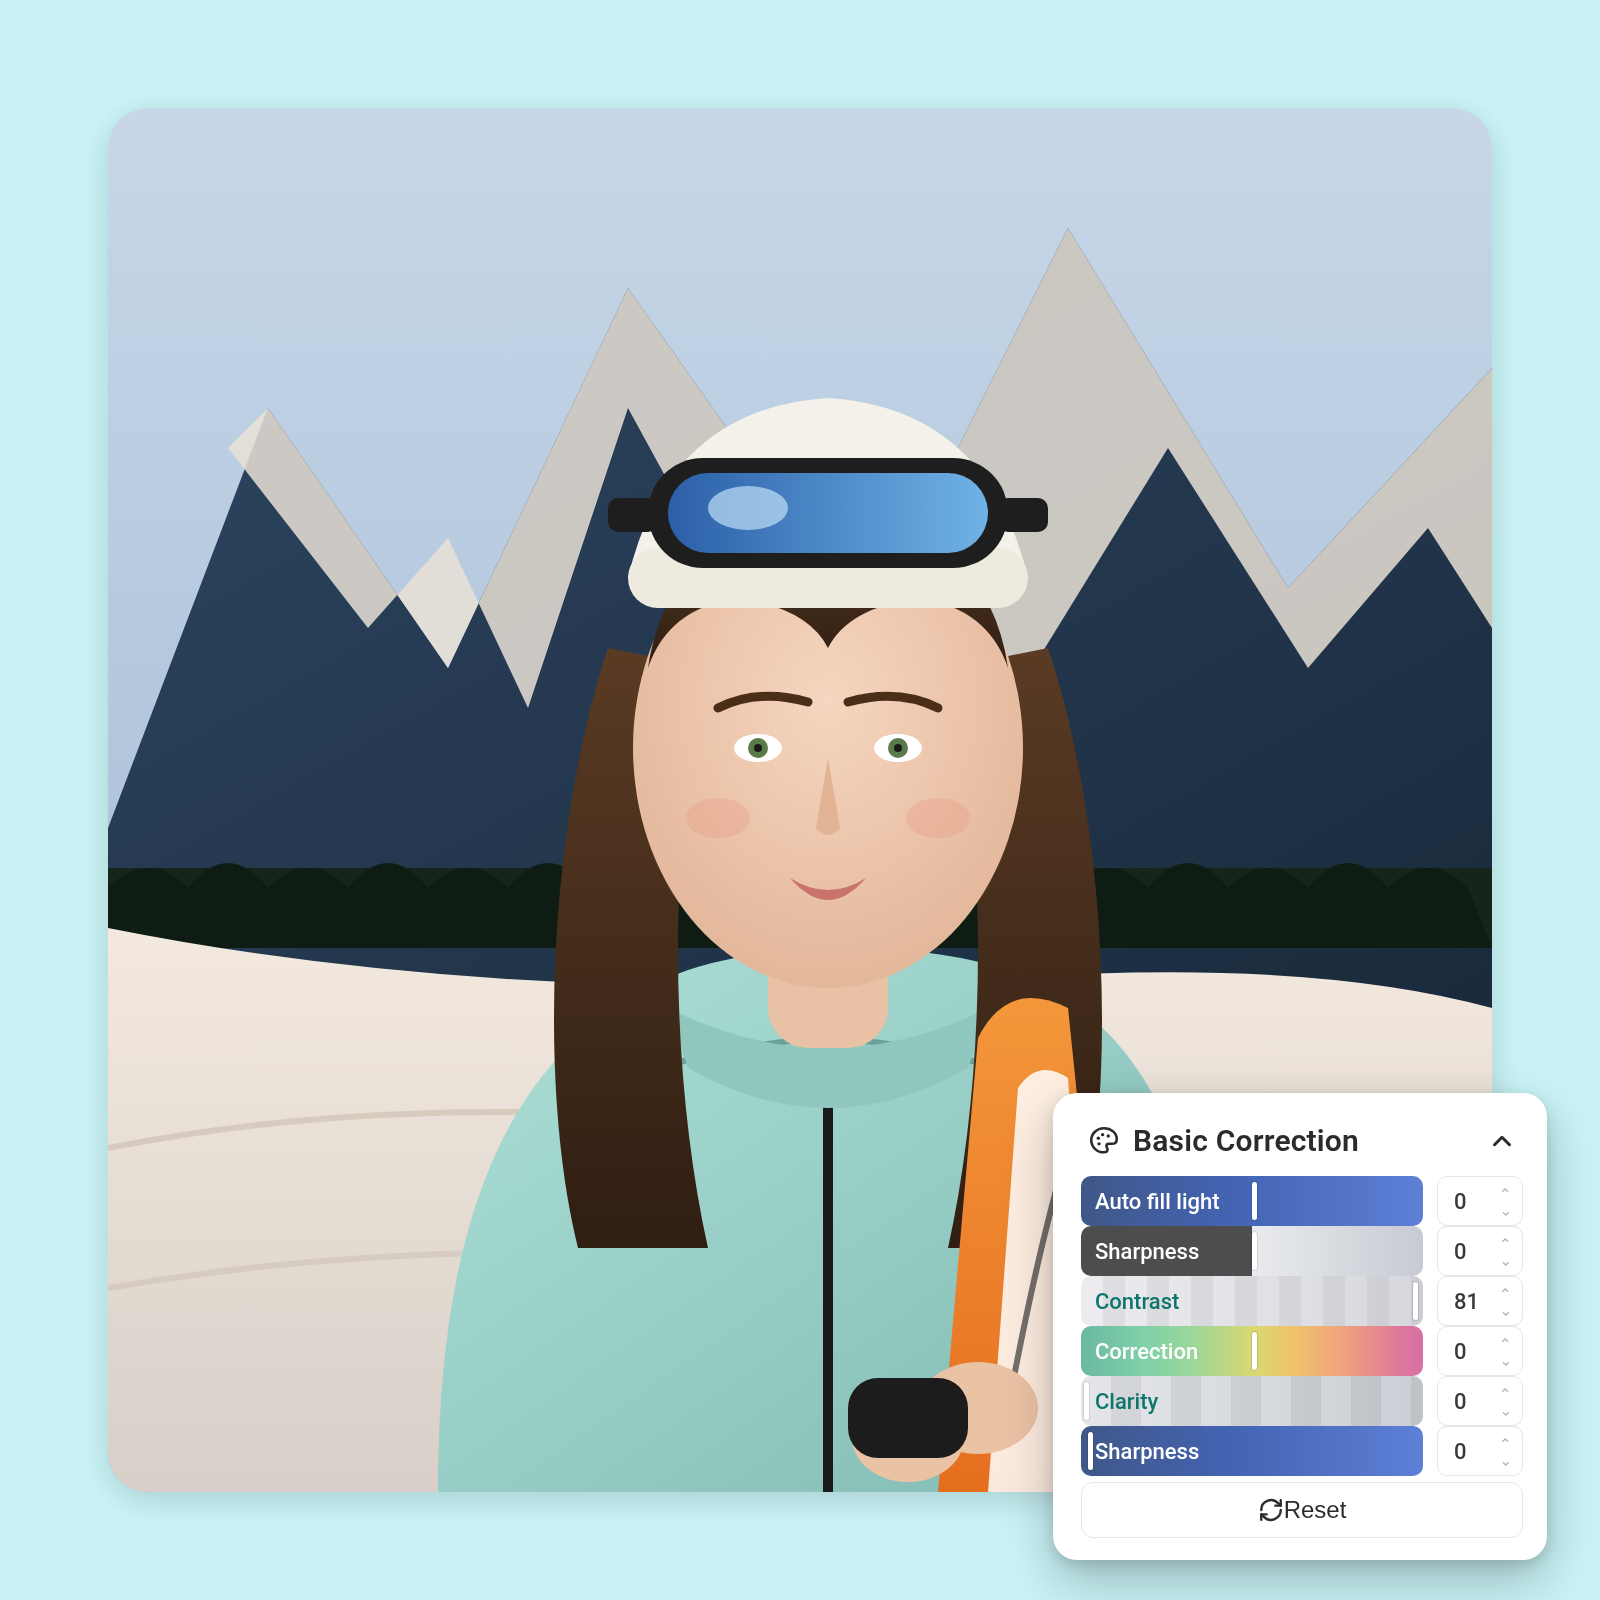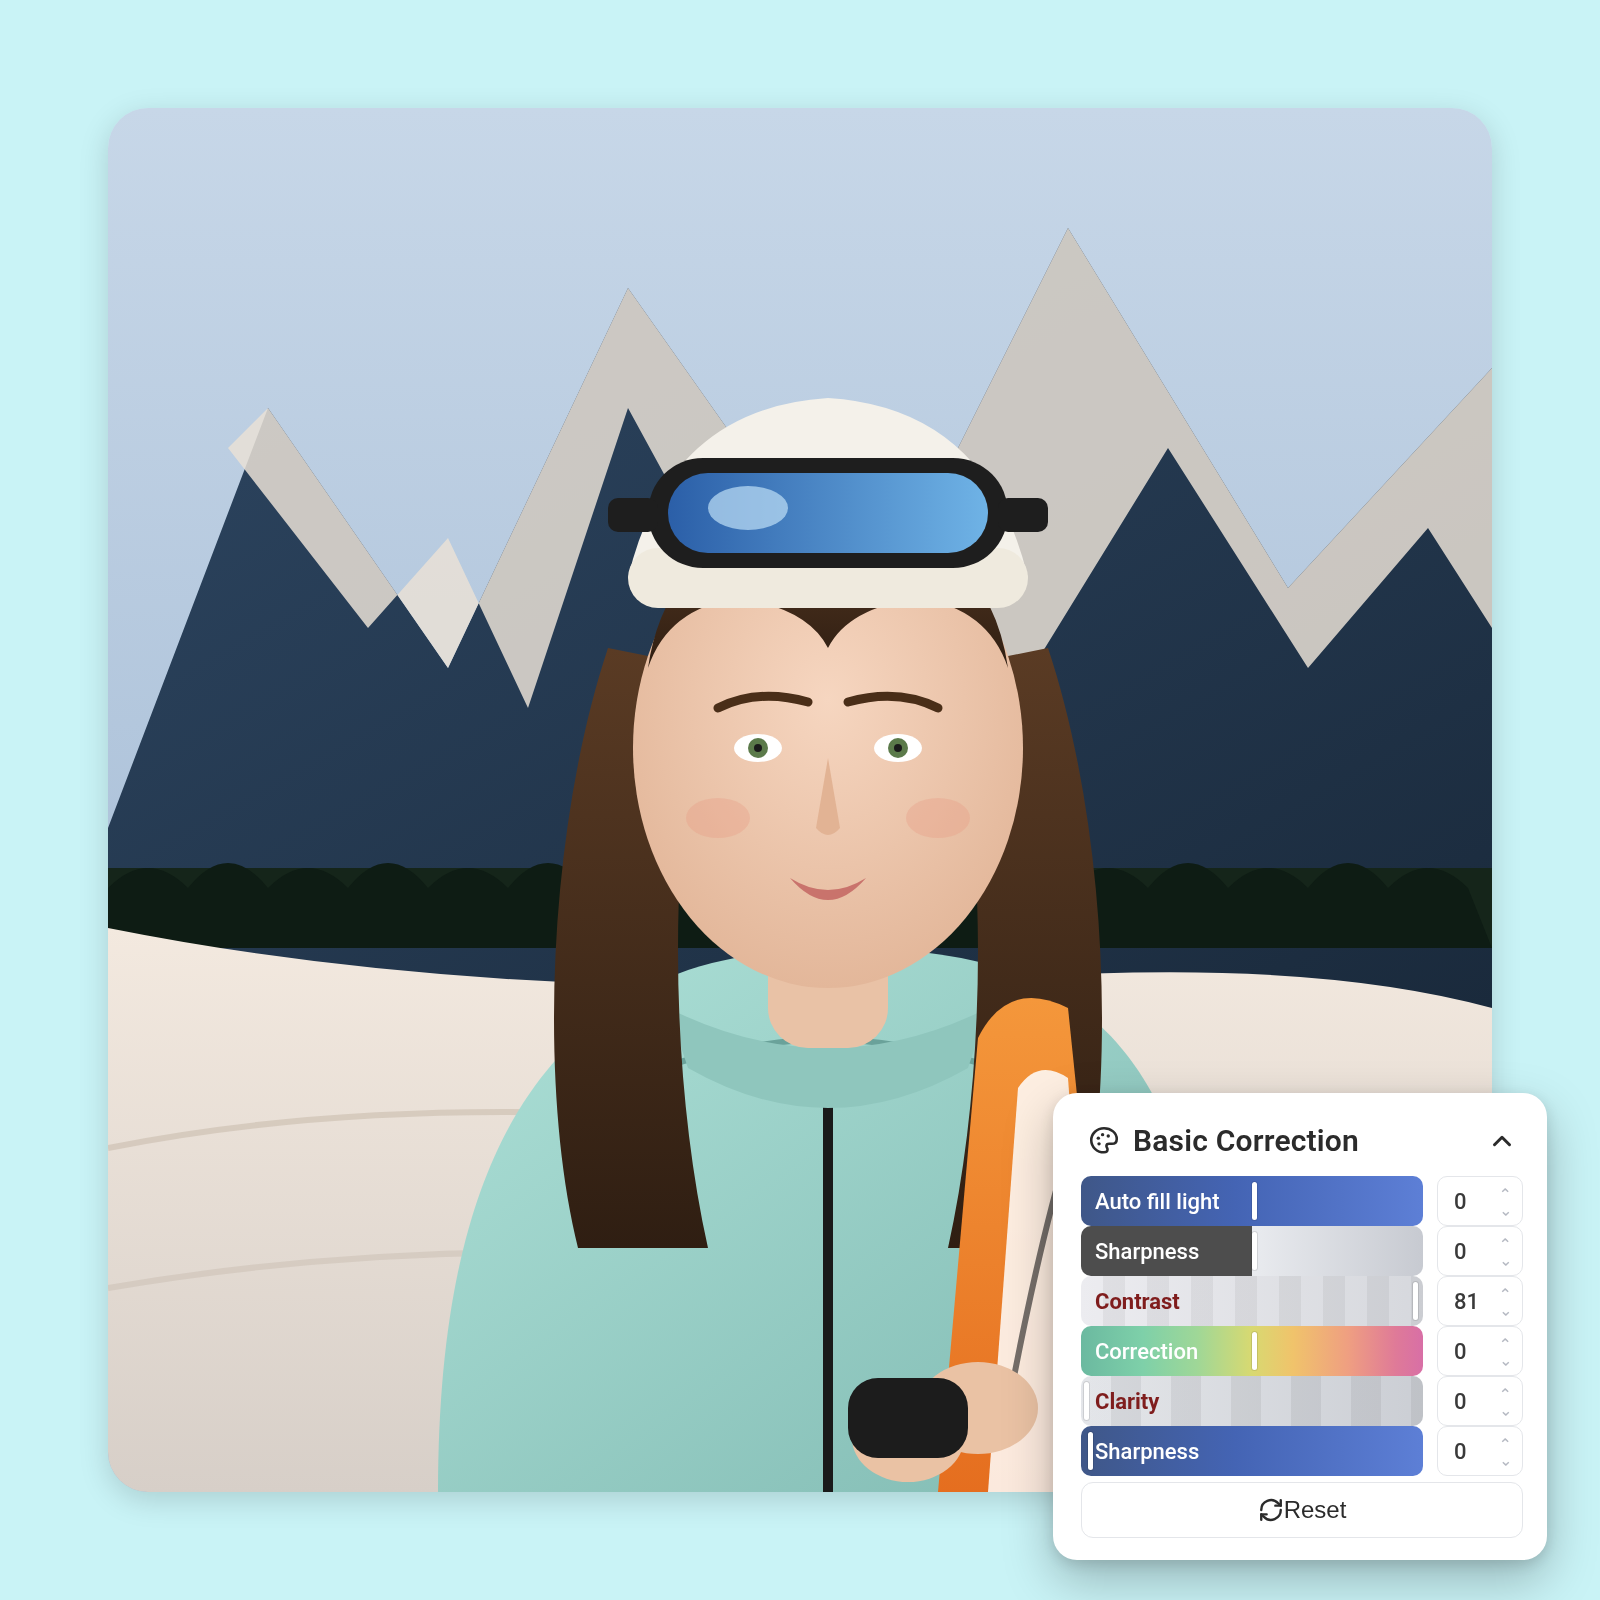--- a/index.html
+++ b/index.html
@@ -140,21 +140,21 @@
       repeating-linear-gradient(90deg, rgba(0,0,0,0.02) 0, rgba(0,0,0,0.02) 30px, rgba(0,0,0,0.08) 30px, rgba(0,0,0,0.08) 60px),
       linear-gradient(90deg, #e8eaee 0%, #cfd2d8 100%);
   }
   .bg-sat {
     background: linear-gradient(90deg,
       #6bb9a0 0%, #7ed0a9 18%, #9fd797 34%,
       #d8d971 50%, #f0c36b 62%, #ef9f81 78%,
       #df7a98 92%, #d86fa6 100%);
   }
 
-  .slider-label.dark { color:#7f1d1d;font-weight:bold; }
+  .slider-label.dark { color:#0f766e; }
 
   .reset-btn {
     margin-top: 6px;
     width: 100%;
     height: 56px;
     border: 1.5px solid #e4e6ea;
     background: #fff;
     border-radius: 12px;
     display: flex;
     align-items: center;

